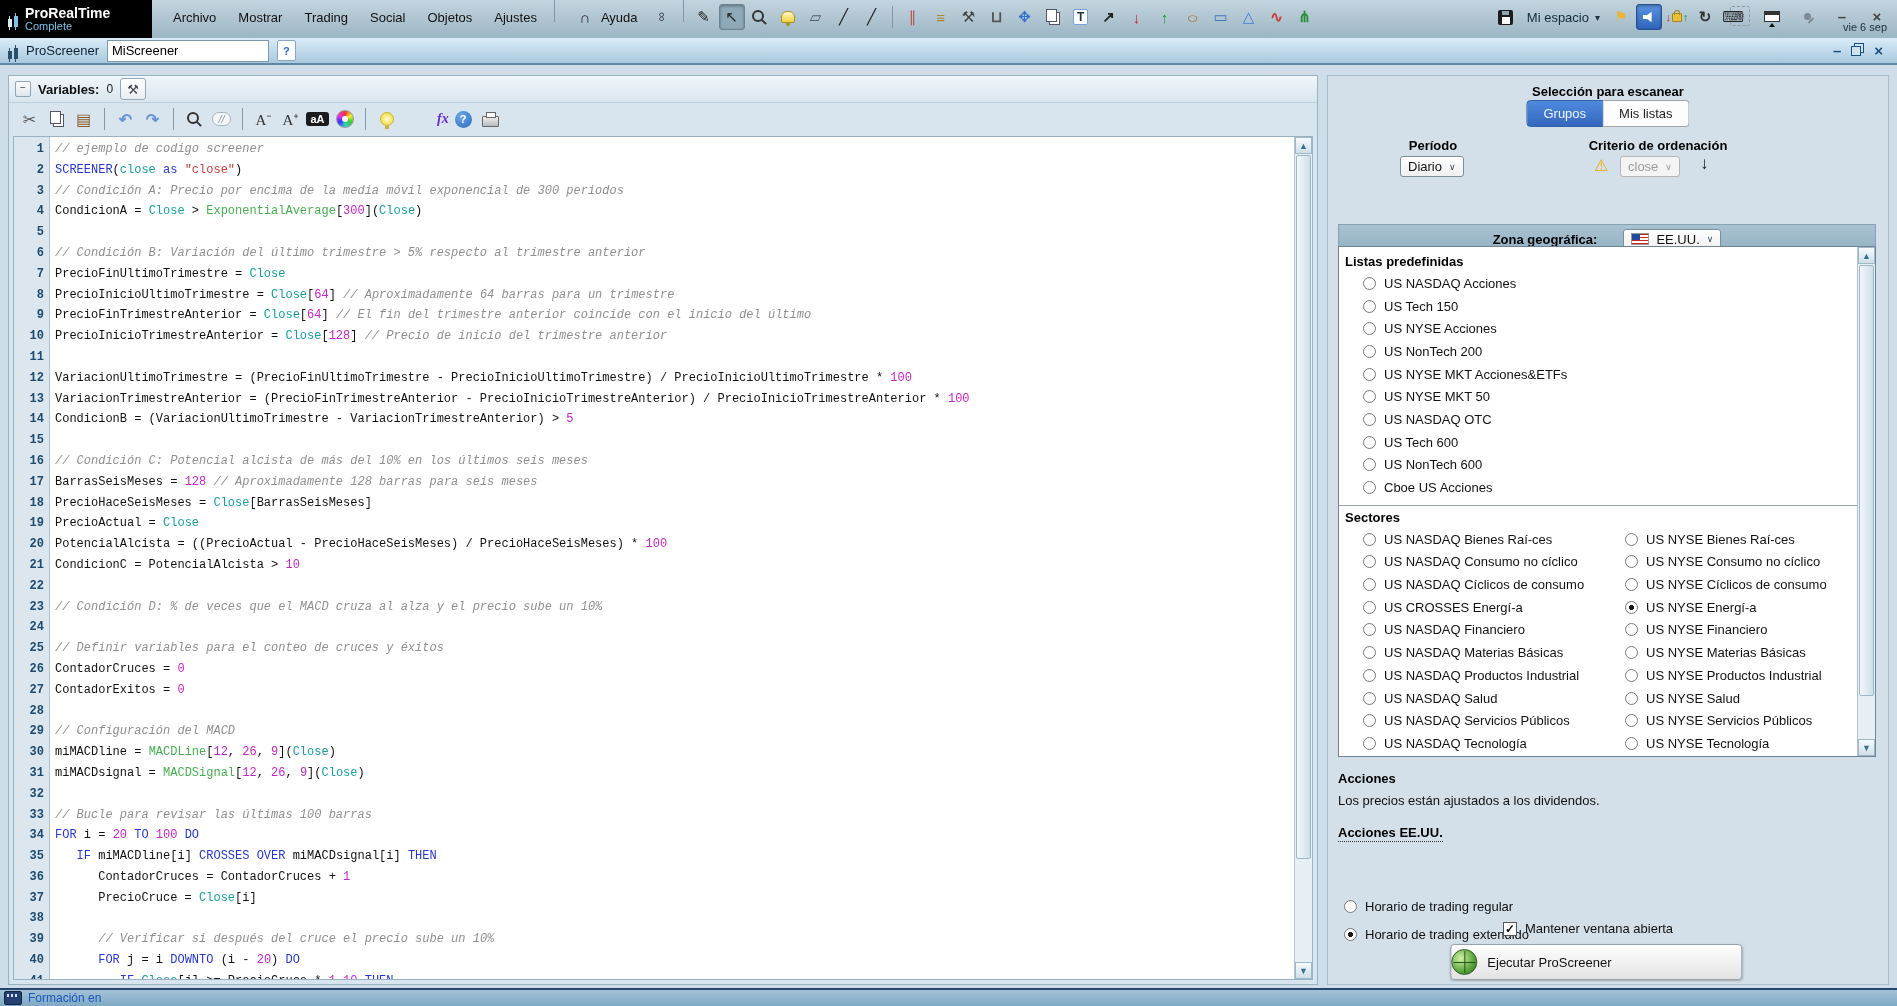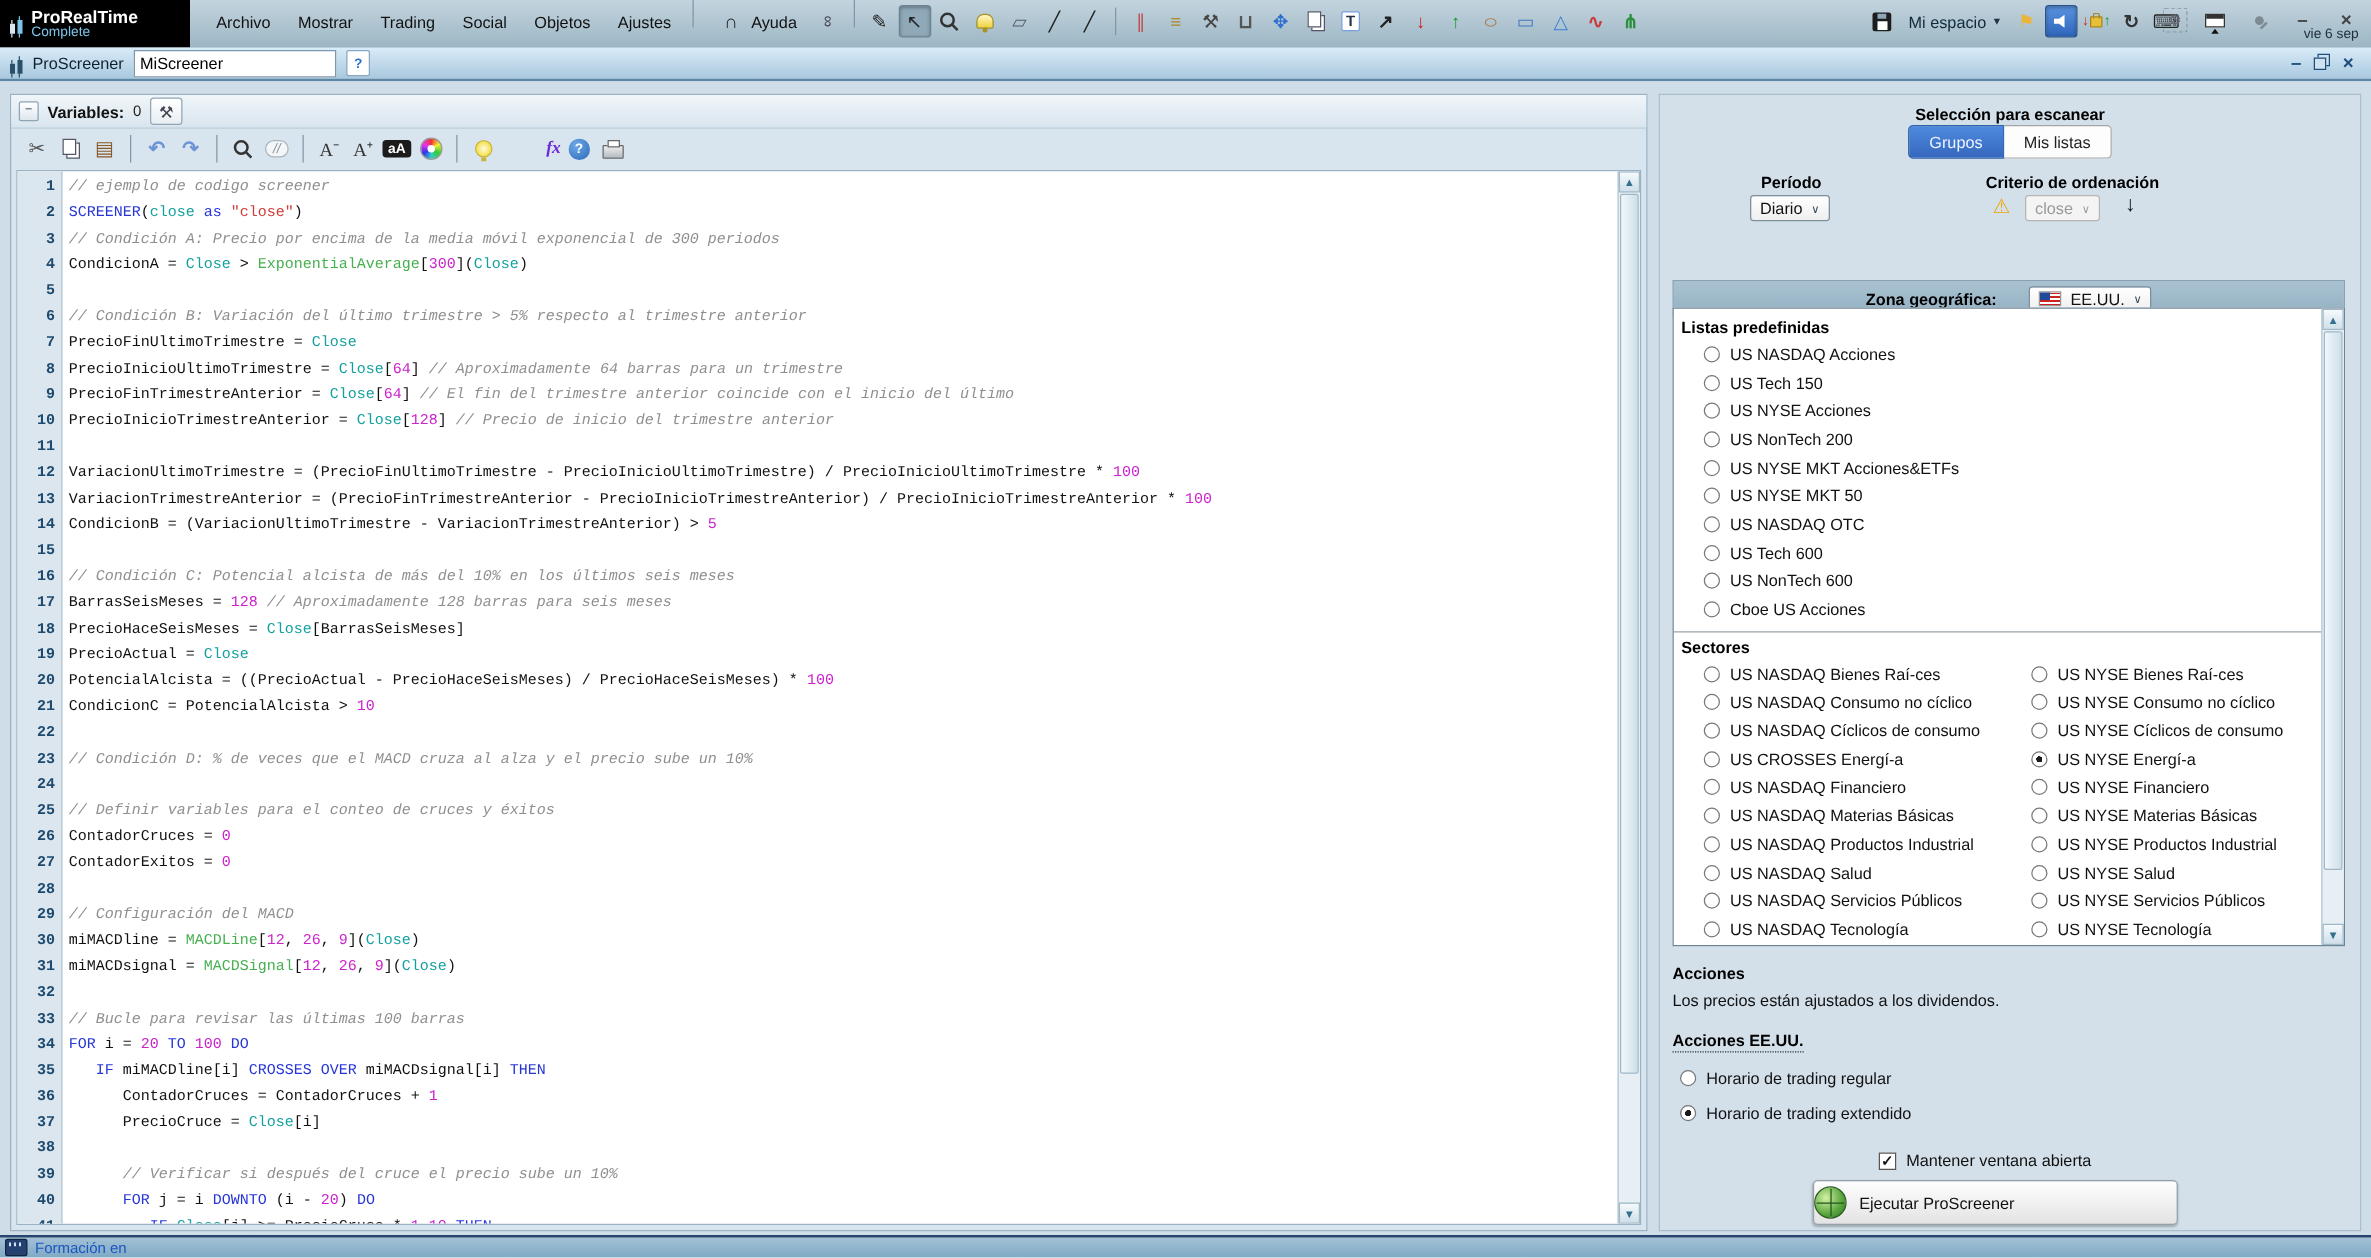--- a/index.html
+++ b/index.html
@@ -134,21 +134,21 @@
   .radio-row{display:flex;align-items:center;gap:8px;height:22.7px;padding-left:24px;font-size:13px;color:#111;}
   .radio{width:13px;height:13px;border:1px solid #787878;border-radius:50%;background:#fff;flex:none;box-sizing:border-box;}
   .radio.sel{background:radial-gradient(circle,#1a1a1a 0 2.4px,#fff 2.5px);}
   .lb-sep{border-top:1px solid #9aa4ab;margin:6px 0 0 0;}
   .sec-grid{display:grid;grid-template-columns:262px 1fr;}
   .lb-scroll{position:absolute;top:0;right:0;width:17px;bottom:0;background:#e7eef4;border-left:1px solid #b3c5d2;}
 
   .acc-header{position:absolute;top:695px;left:10px;font-size:13px;font-weight:bold;color:#000;}
   .acc-note{position:absolute;top:717px;left:10px;font-size:13px;color:#111;}
   .acc-sub{position:absolute;top:749px;left:10px;font-size:13px;font-weight:bold;color:#000;border-bottom:1px dotted #333;padding-bottom:1px;}
-  .acc-radios{position:absolute;top:772px;left:4px;right:40px;text-align:center;}
+  .acc-radios{position:absolute;top:816px;left:4px;right:40px;text-align:center;}
   .acc-radios .radio-row{padding-left:12px;height:28px;}
   .keep-row{position:absolute;top:845px;left:0;right:40px;display:flex;align-items:center;justify-content:center;gap:8px;font-size:13px;color:#111;}
   .checkbox{width:14px;height:14px;border:1px solid #555;background:#fff;display:inline-flex;align-items:center;justify-content:center;font-size:12px;font-weight:bold;color:#111;box-sizing:border-box;}
   .run-btn{position:absolute;top:868px;left:50%;transform:translateX(-54%);height:34px;min-width:290px;border:1px solid #98a0a8;border-radius:4px;background:linear-gradient(#fefefe,#e3e3e3);box-shadow:0 1px 2px rgba(0,0,0,.25);display:flex;align-items:center;gap:10px;font-size:13px;color:#111;}
   .radar{width:24px;height:24px;border-radius:50%;background:radial-gradient(circle at 35% 35%,#d2f2a4,#58a43c 60%,#2f6e24);border:1px solid #2b5e20;position:relative;flex:none;}
   .radar::before{content:"";position:absolute;left:1px;right:1px;top:50%;height:1px;background:#24541c;}
   .radar::after{content:"";position:absolute;top:1px;bottom:1px;left:50%;width:1px;background:#24541c;}
 
   
   .statusbar{position:absolute;left:0;right:0;bottom:0;height:18px;background:linear-gradient(#a3c1d6,#7fa9c4);border-top:2px solid #27456e;display:flex;align-items:center;gap:6px;padding:0 4px;box-sizing:border-box;}

